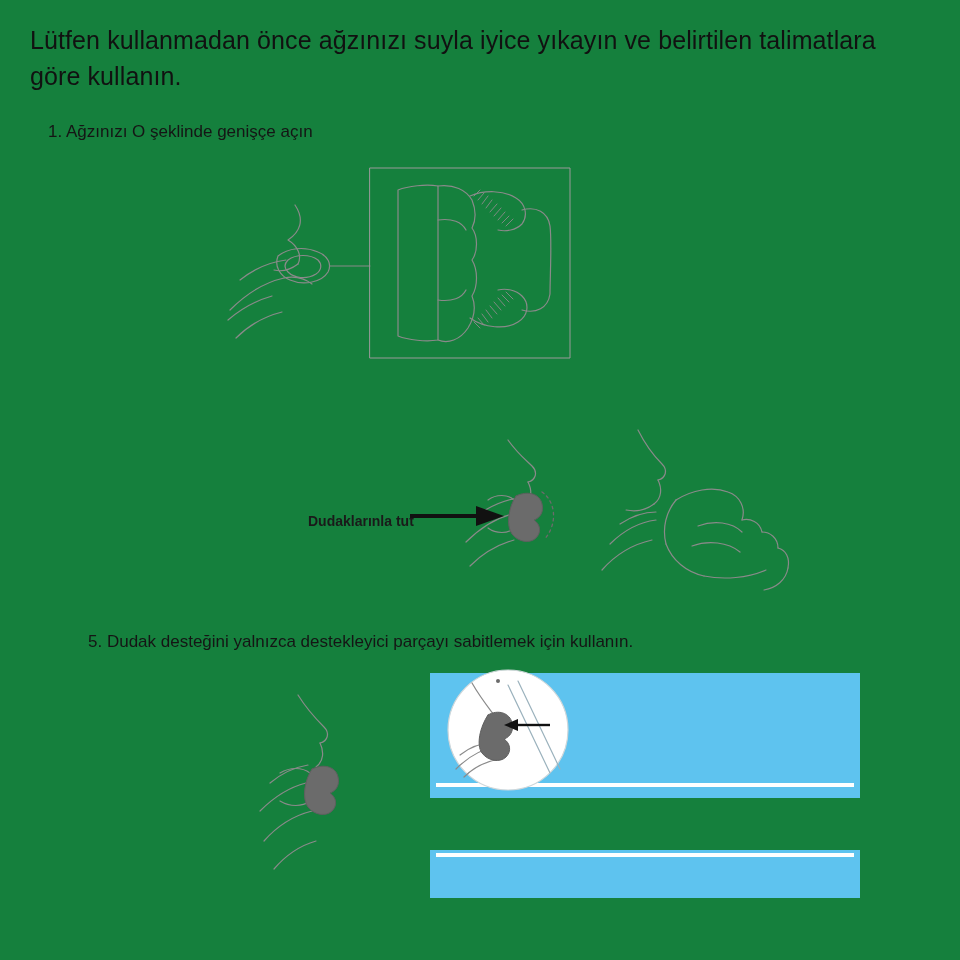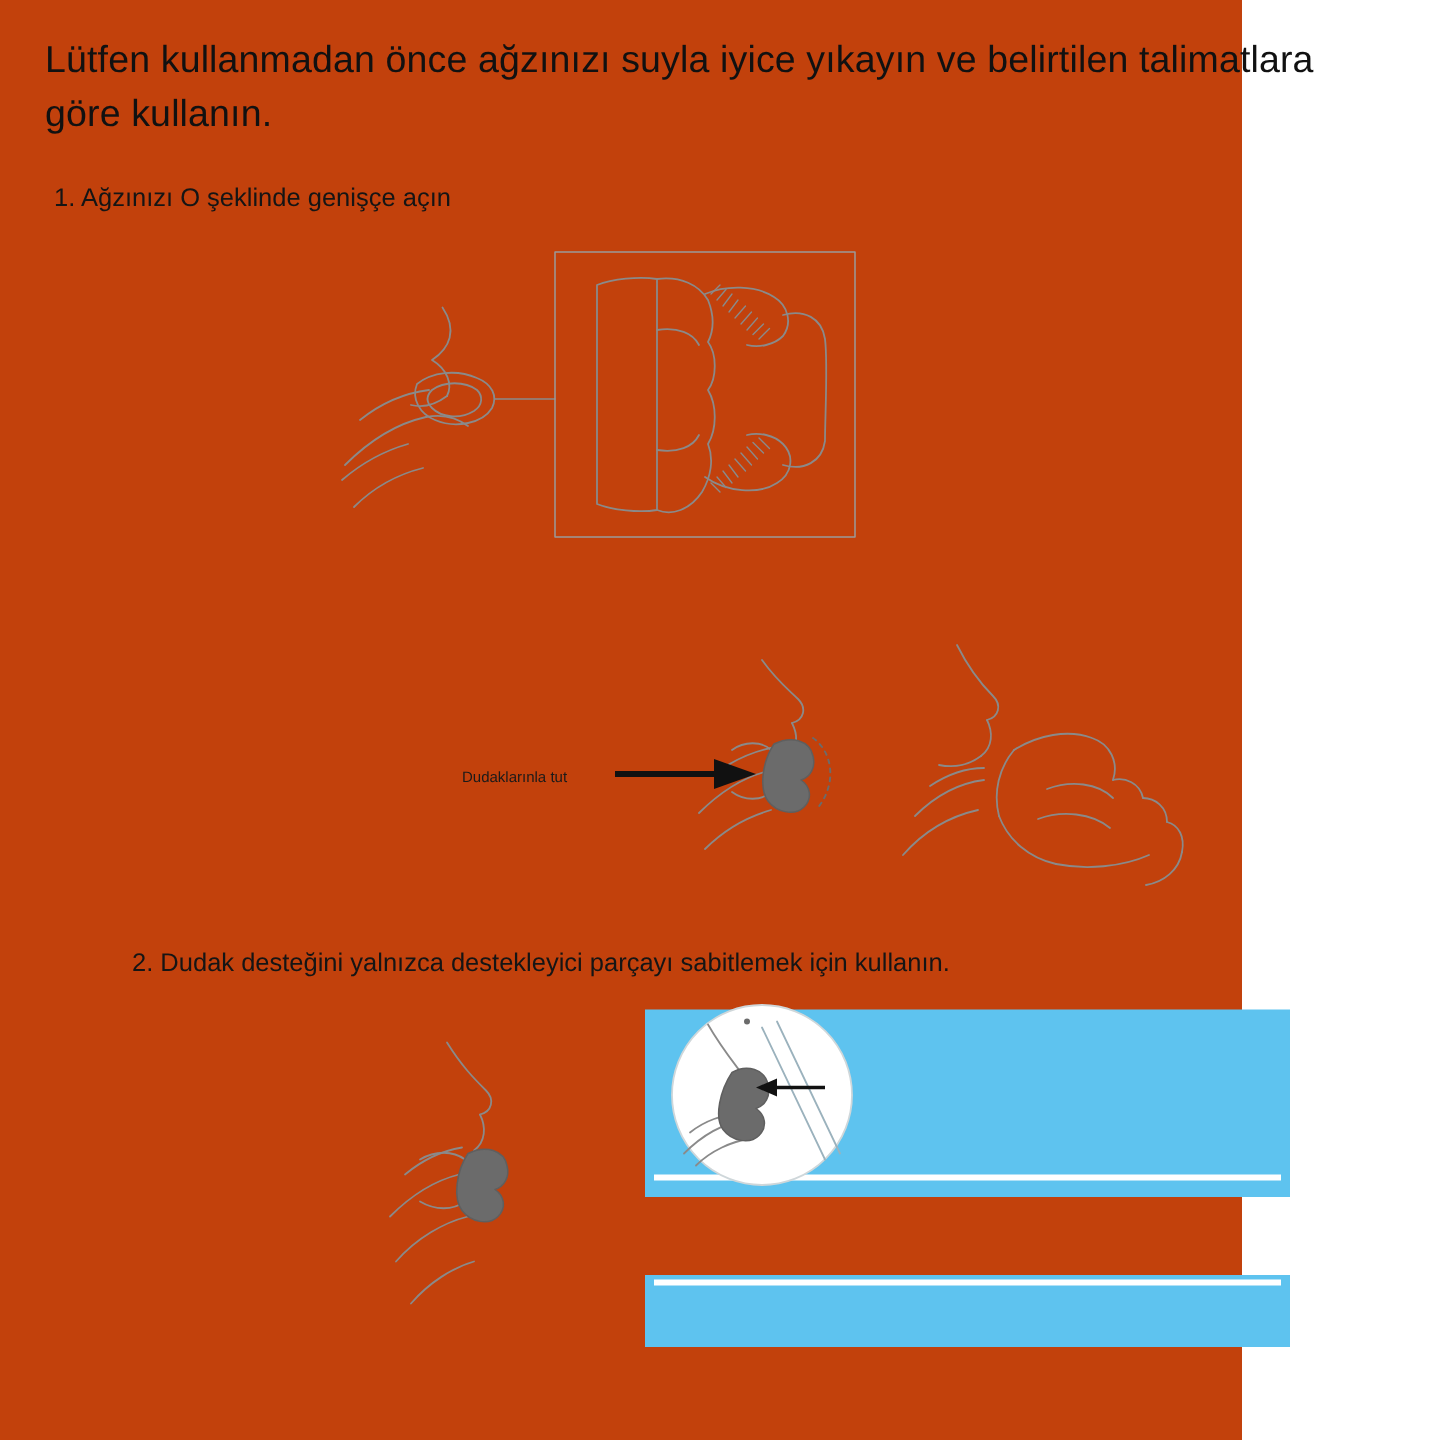--- a/index.html
+++ b/index.html
@@ -11,23 +11,23 @@
     width: 960px;
     height: 960px;
     position: relative;
     font-family: "Liberation Sans", sans-serif;
     color: #1a1a1a;
     overflow: hidden;
   }
 
   .page {
     position: relative;
-    width: 828px;
+    width: 960px;
     height: 960px;
-    background: #c2410c;
+    background: #15803d;
   }
 
   
   .heading {
     position: absolute;
     left: 30px;
     top: 22px;
     width: 890px;
     font-size: 25px;
     line-height: 36px;
@@ -38,39 +38,40 @@
 
   
   .step-caption {
     position: absolute;
     font-size: 17px;
     line-height: 24px;
     color: #151515;
     font-weight: 400;
     white-space: nowrap;
   }
-  .step1-caption { left: 36px; top: 120px; }
+  .step1-caption { left: 48px; top: 120px; }
   .step2-caption { left: 122px; top: 386px; }
   .step3-caption { left: 88px; top: 630px; }
 
   
   .figure {
     position: absolute;
   }
   .fig1 { left: 170px; top: 160px; width: 620px; height: 210px; }
   .fig2 { left: 280px; top: 420px; width: 520px; height: 190px; }
   .fig3 { left: 250px; top: 665px; width: 640px; height: 275px; }
 
   .fig-svg { display: block; }
 
   .inline-label {
     position: absolute;
-    font-size: 10px;
+    font-size: 14px;
     color: #1a1a1a;
     white-space: nowrap;
+    font-weight: bold;
   }
   .lip-label { left: 308px; top: 513px; }
 </style>
 </head>
 <body>
 
 <div class="page">
 
   <div class="heading">Lütfen kullanmadan önce ağzınızı suyla iyice yıkayın ve belirtilen talimatlara göre kullanın.</div>
 
@@ -171,21 +172,21 @@
         <path d="M396,80 C386,92 382,108 386,124"></path>
         <path d="M386,124 C392,140 406,152 424,156"></path>
         <path d="M424,156 C444,160 468,158 486,150"></path>
         <path d="M508,148 C506,160 496,168 484,170"></path>
         <path d="M418,106 C434,100 452,102 462,112"></path>
         <path d="M412,126 C428,120 448,122 460,132"></path>
       </g>
     </svg>
   </div>
 
-  <div class="step-caption step3-caption">2. Dudak desteğini yalnızca destekleyici parçayı sabitlemek için kullanın.</div>
+  <div class="step-caption step3-caption">5. Dudak desteğini yalnızca destekleyici parçayı sabitlemek için kullanın.</div>
 
   <div class="figure fig3">
     <svg class="fig-svg" width="640" height="275" viewBox="0 0 640 275">
 
       <rect x="180" y="8" width="430" height="125" fill="#5ec3ef"></rect>
       <rect x="180" y="185" width="430" height="48" fill="#5ec3ef"></rect>
       <rect x="186" y="118" width="418" height="4" fill="#ffffff"></rect>
       <rect x="186" y="188" width="418" height="4" fill="#ffffff"></rect>
 
       <g fill="none" stroke="#8a8a8a" stroke-width="1.2" stroke-linecap="round" stroke-linejoin="round">

